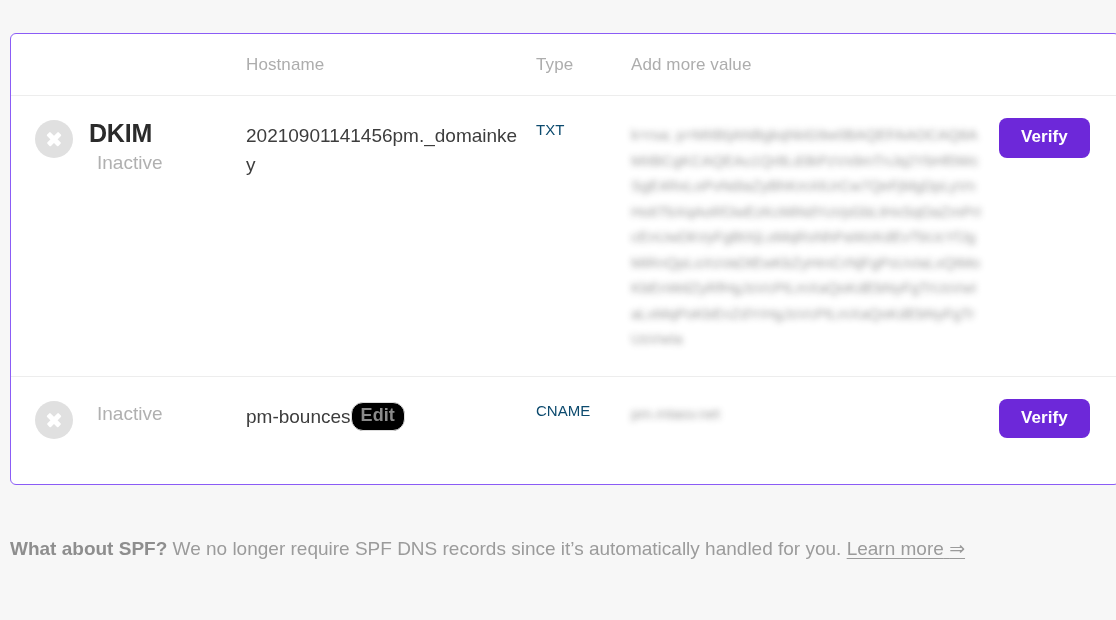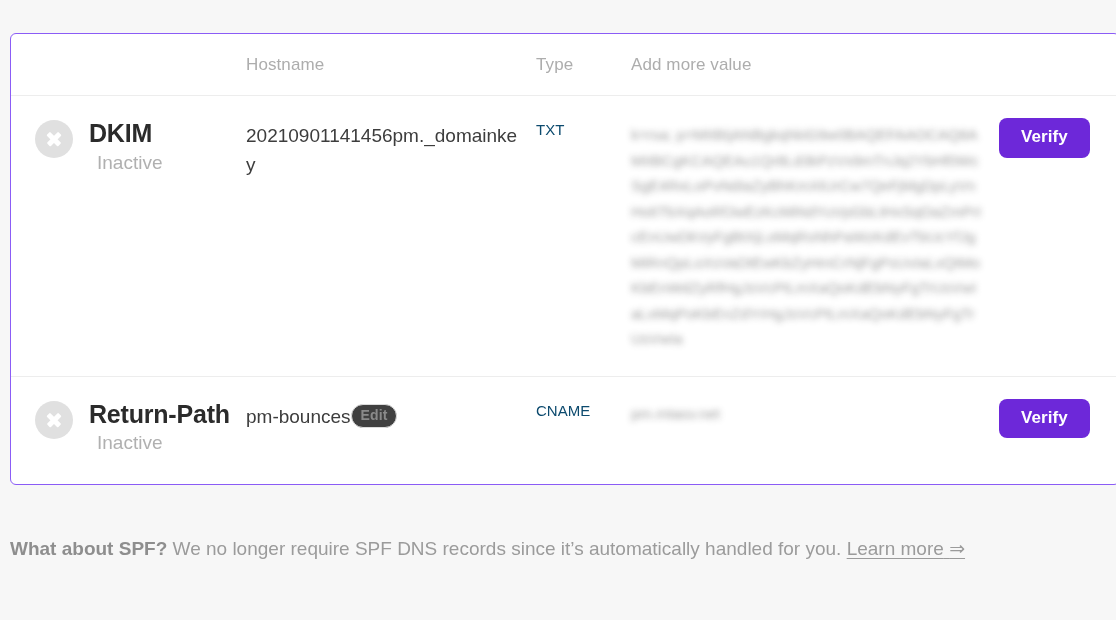--- a/index.html
+++ b/index.html
@@ -133,24 +133,24 @@
     word-break: break-word;
     padding-top: 3px;
   }
   .host-inline {
     display: flex;
     align-items: center;
     white-space: nowrap;
   }
   .edit-btn {
     display: inline-block;
-    font-size: 14px;
+    font-size: 18px;
     font-weight: 700;
     color: #8a8a8a;
-    background: #404040;
+    background: #000000;
     border: 1px solid #dcdcdc;
     border-radius: 12px;
     padding: 3px 9px 4px 9px;
     line-height: 1.1;
     cursor: pointer;
     letter-spacing: 0.1px;
   }
 
   
   .type-cell {
@@ -268,21 +268,20 @@
 
       <div class="col-action action-cell">
         <button class="verify-btn">Verify</button>
       </div>
     </div>
 
     <div class="row row-returnpath">
       <div class="col-status status-cell">
         <div class="status-icon"></div>
         <div class="status-text">
-          <div class="record-name">Return-Path</div>
           <div class="record-state">Inactive</div>
         </div>
       </div>
 
       <div class="col-host host-cell">
         <span class="host-inline">
           <span>pm-bounces</span>
           <span class="edit-btn">Edit</span>
         </span>
       </div>

